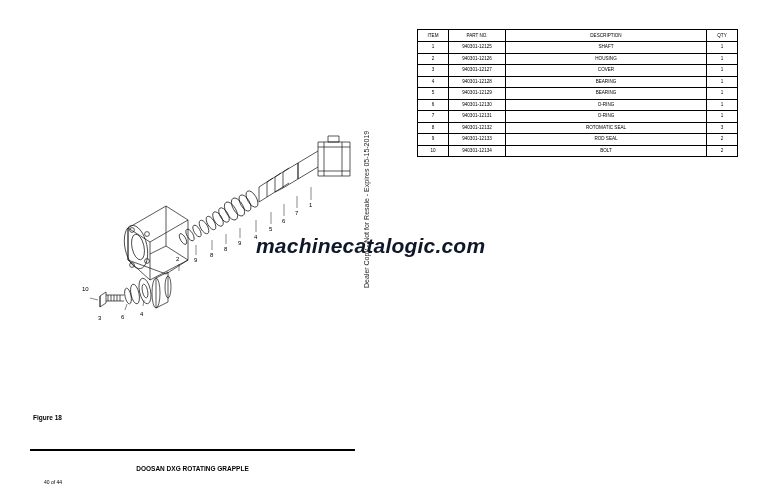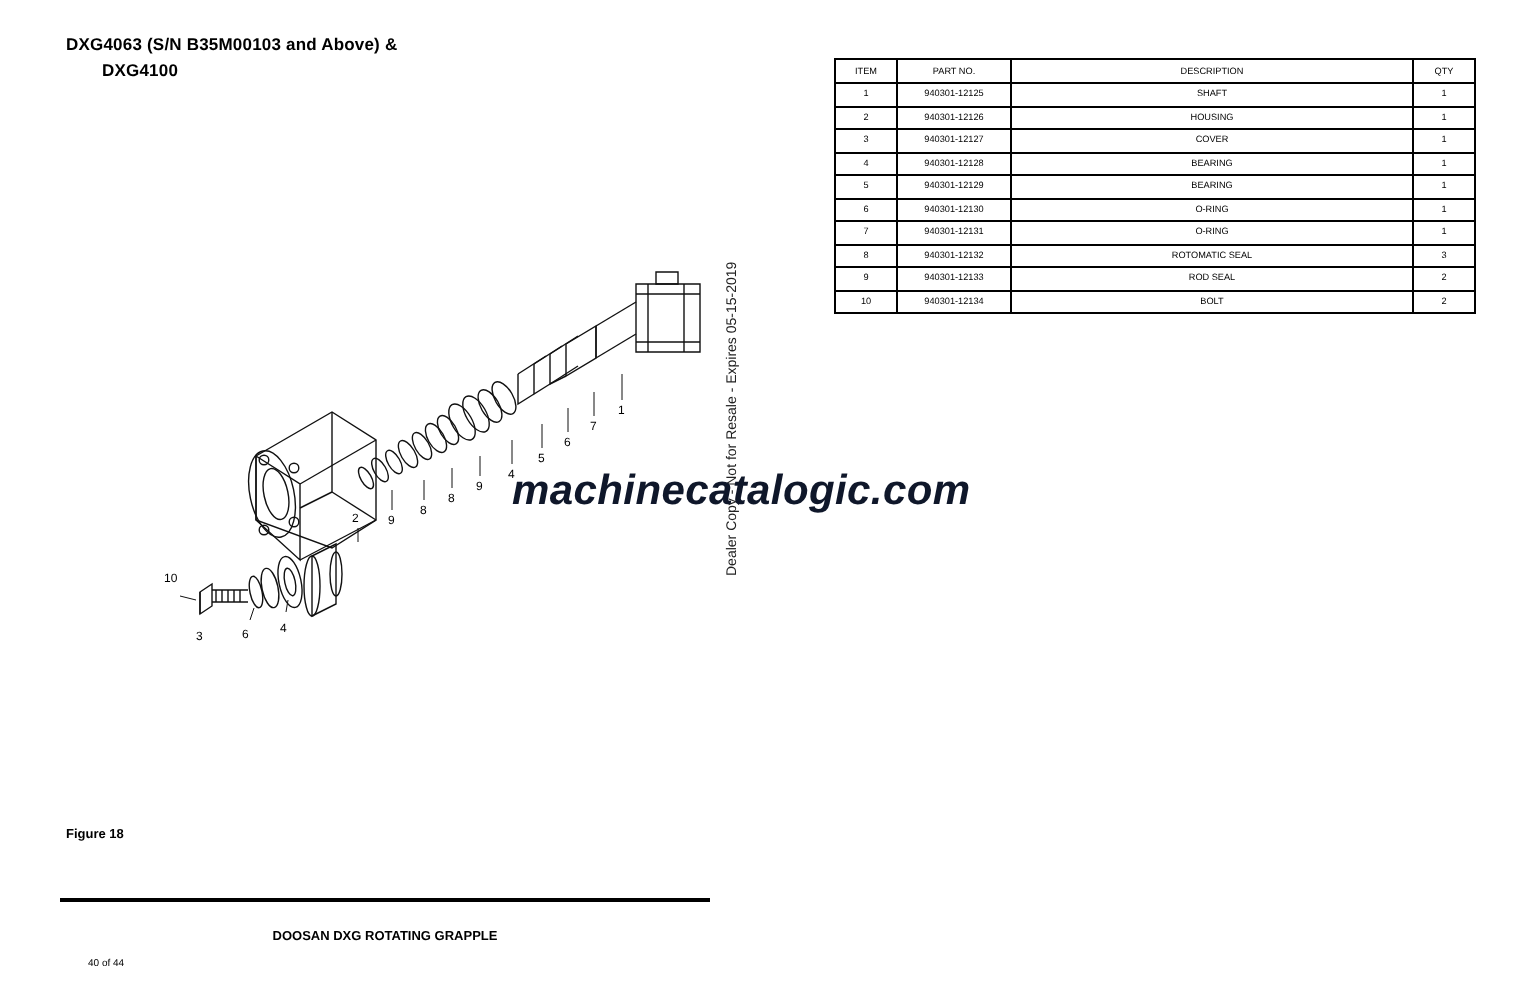--- a/index.html
+++ b/index.html
@@ -132,24 +132,20 @@
   .footer-page.left { left: 44px; }
 
   svg { display: block; }
   text { font-family: "Liberation Sans", sans-serif; }
 </style>
 </head>
 <body>
 
 <div class="page page-left">
 
-  <div class="doc-title">
-    <div>DXG4063 (S/N B35M00103 and Above) &amp;</div>
-    <div class="line2">DXG4100</div>
-  </div>
 
   <div class="figure-area">
     <svg width="330" height="220" viewBox="0 0 330 220">
       <g fill="none" stroke="#111" stroke-width="0.7">
 
         <g>
 
           <path d="M290 22 L322 22 L322 56 L290 56 Z"></path>
           <path d="M290 27 L322 27"></path>
           <path d="M290 51 L322 51"></path>

